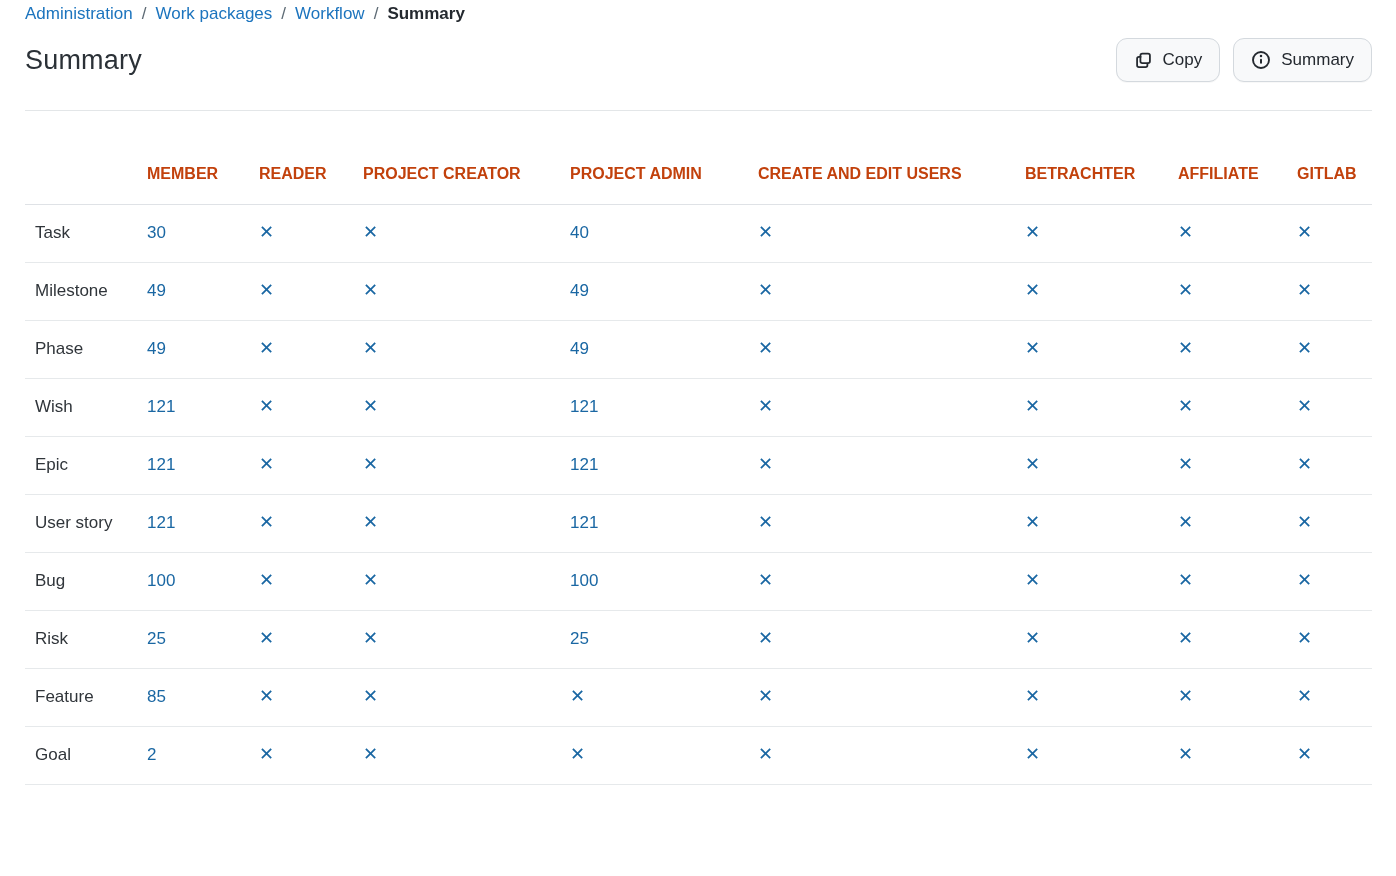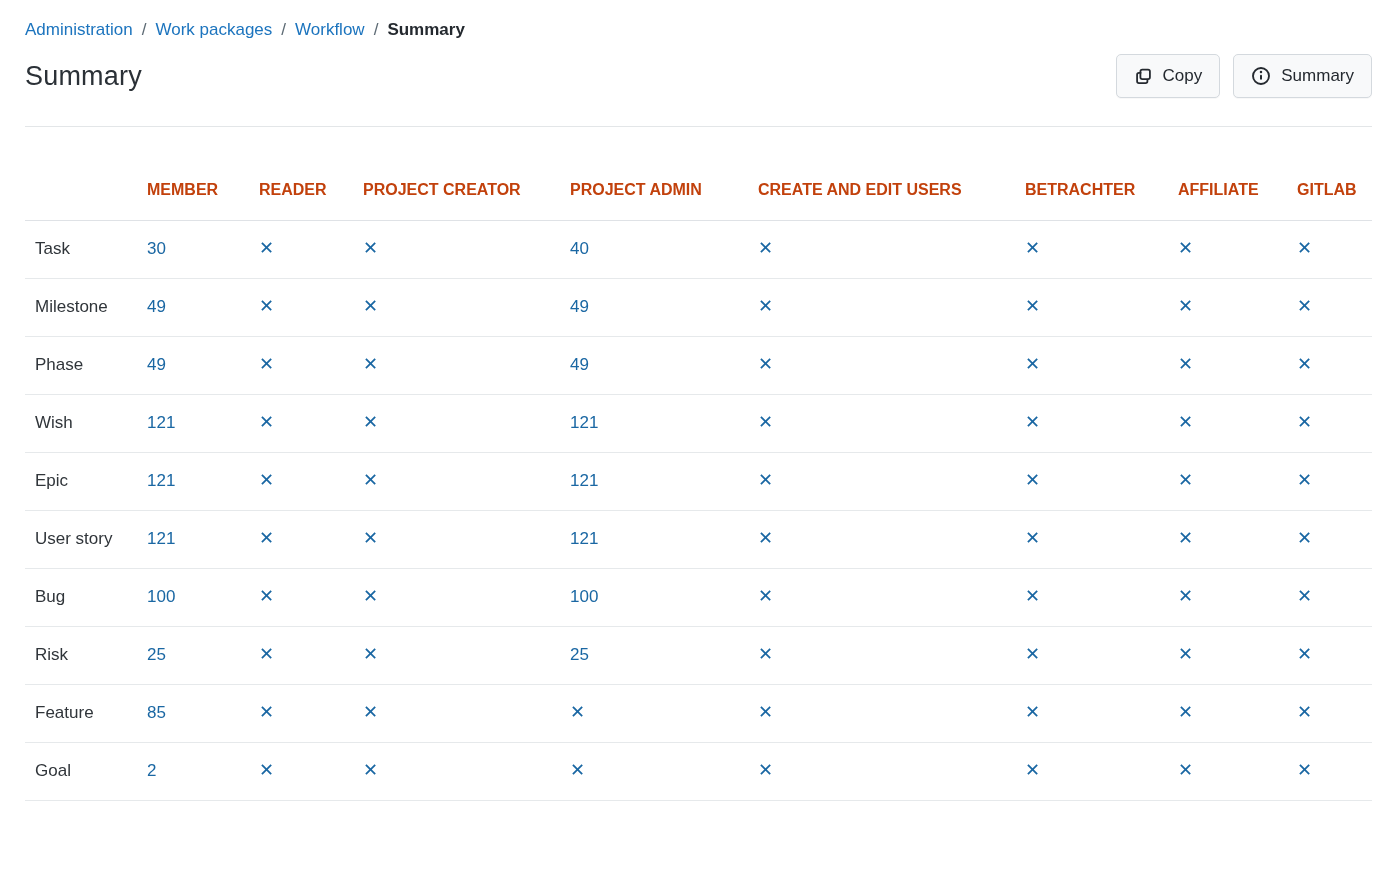--- a/index.html
+++ b/index.html
@@ -9,35 +9,35 @@
     --text-body:#30353A;
     --border-light:#E6E9EB;
   }
   *{box-sizing:border-box;}
   html,body{margin:0;padding:0;background:#fff;}
   body{
     width:1396px;height:876px;overflow:hidden;
     font-family:"Liberation Sans", sans-serif;
     color:var(--text-body);
   }
-  .page{padding:18px 24px 0 25px;}
+  .page{padding:2px 24px 0 25px;}
 
   
   .breadcrumb{display:flex;align-items:center;gap:9px;font-size:17px;line-height:23px;}
   .breadcrumb a{color:var(--link-blue);text-decoration:none;cursor:pointer;}
   .breadcrumb .sep{color:#5D6A74;}
   .breadcrumb .current{color:var(--text-dark);font-weight:700;}
 
   
   .page-header{display:flex;align-items:center;justify-content:space-between;margin-top:13px;}
   .page-title{font-size:27px;font-weight:500;color:#2B3137;letter-spacing:.2px;}
   .actions{display:flex;gap:13px;}
   .btn{
     display:inline-flex;align-items:center;gap:10px;height:44px;padding:0 17px;
-    background:#F8F9FA;border:1px solid #D4D9DE;border-radius:5px;
+    background:#F8F9FA;border:1px solid #D4D9DE;border-radius:11px;
     font-family:"Liberation Sans", sans-serif;
     font-size:17px;font-weight:500;color:var(--text-dark);cursor:pointer;
     box-shadow:0 1px 0 rgba(27,31,36,.03);
   }
   .btn svg{display:block;}
 
   .divider{border:none;border-top:1px solid #E3E6E8;margin:28px 0 0 0;}
 
   
   table{width:100%;border-collapse:collapse;table-layout:fixed;}

